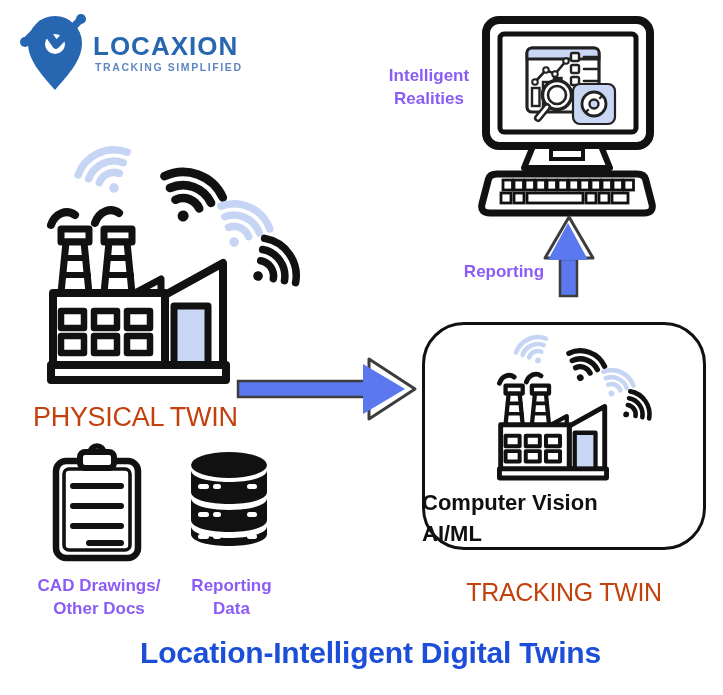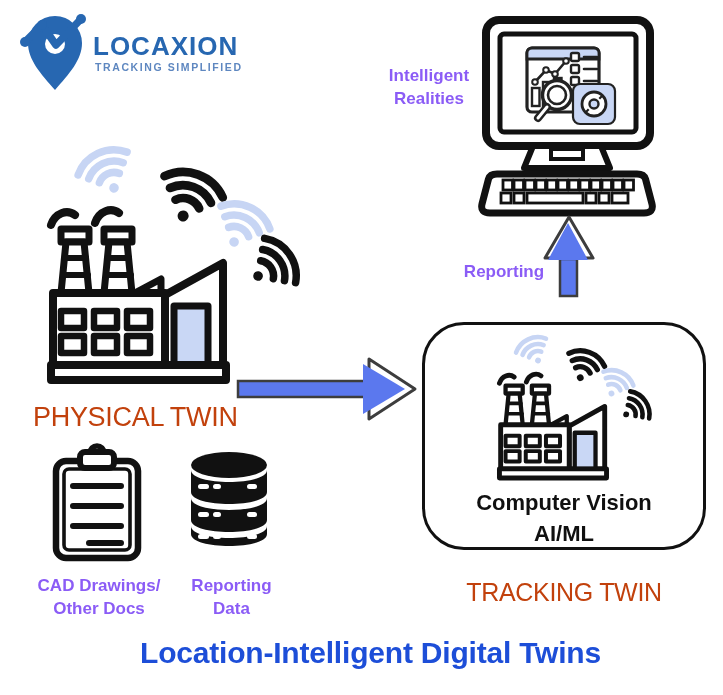--- a/index.html
+++ b/index.html
@@ -3,21 +3,21 @@
 <meta charset="utf-8">
 <style>
   html,body{margin:0;padding:0;background:#fff;}
   .canvas{position:relative;width:723px;height:695px;background:#ffffff;overflow:hidden;
           font-family:"Liberation Sans",sans-serif;margin-left:9px;}
   .abs{position:absolute;}
   .blk-label{font-weight:700;color:#8b5cf6;text-align:center;line-height:23px;font-size:17px;}
   .blue-heading{font-weight:400;color:#c2410c;letter-spacing:-0.3px;white-space:nowrap;}
   .brand{font-weight:800;color:#2767b1;font-size:26px;letter-spacing:1px;white-space:nowrap;}
   .brand-tag{font-weight:700;color:#5e87c0;font-size:10.5px;letter-spacing:1.6px;white-space:nowrap;}
-  .cv-text{font-weight:700;color:#101010;font-size:22px;line-height:31px;text-align:center;}
+  .cv-text{font-weight:700;color:#101010;font-size:22px;line-height:31px;text-align:left;}
   .main-title{font-weight:700;color:#1d4ed8;font-size:30px;text-align:center;letter-spacing:-0.2px;}
   .digital-box{border:3px solid #111;border-radius:42px;background:#fff;box-sizing:border-box;}
   svg{display:block;overflow:visible;}
 </style>
 </head>
 <body>
 
 <div class="canvas">
 
   <svg width="0" height="0" aria-hidden="true">

